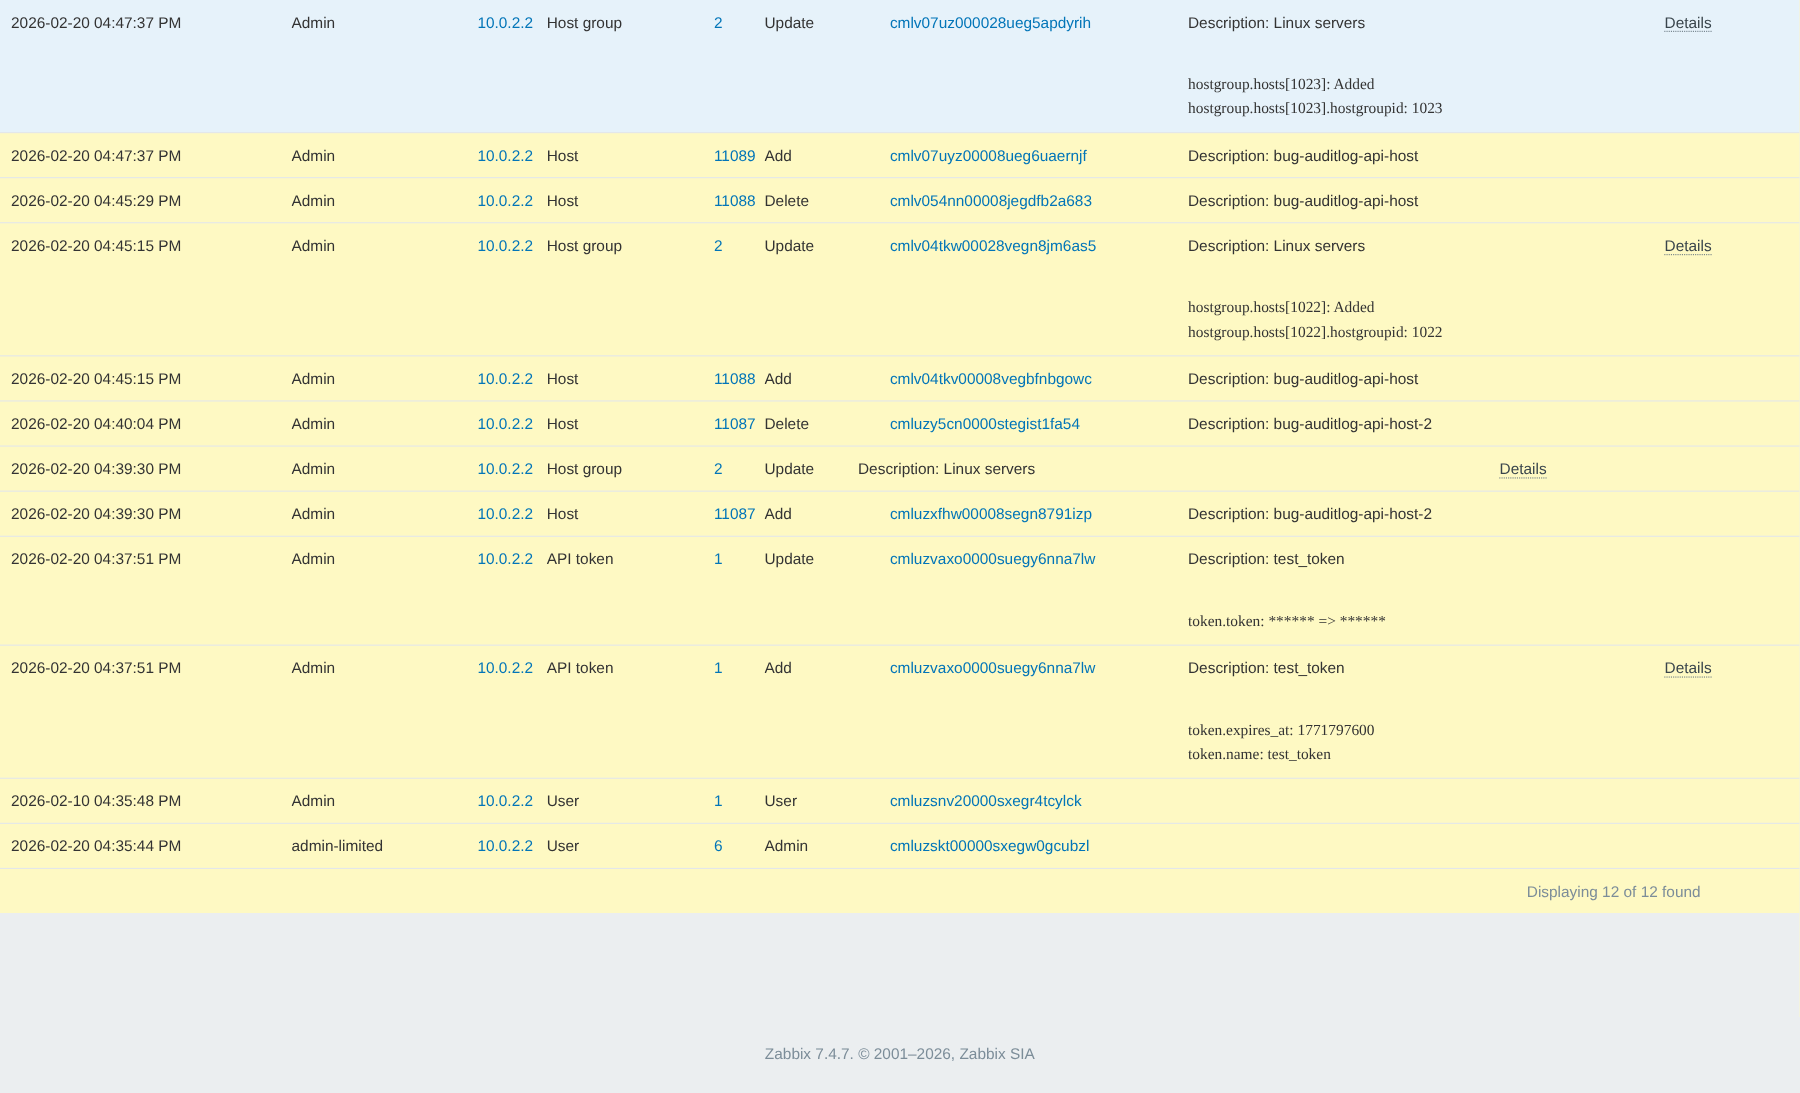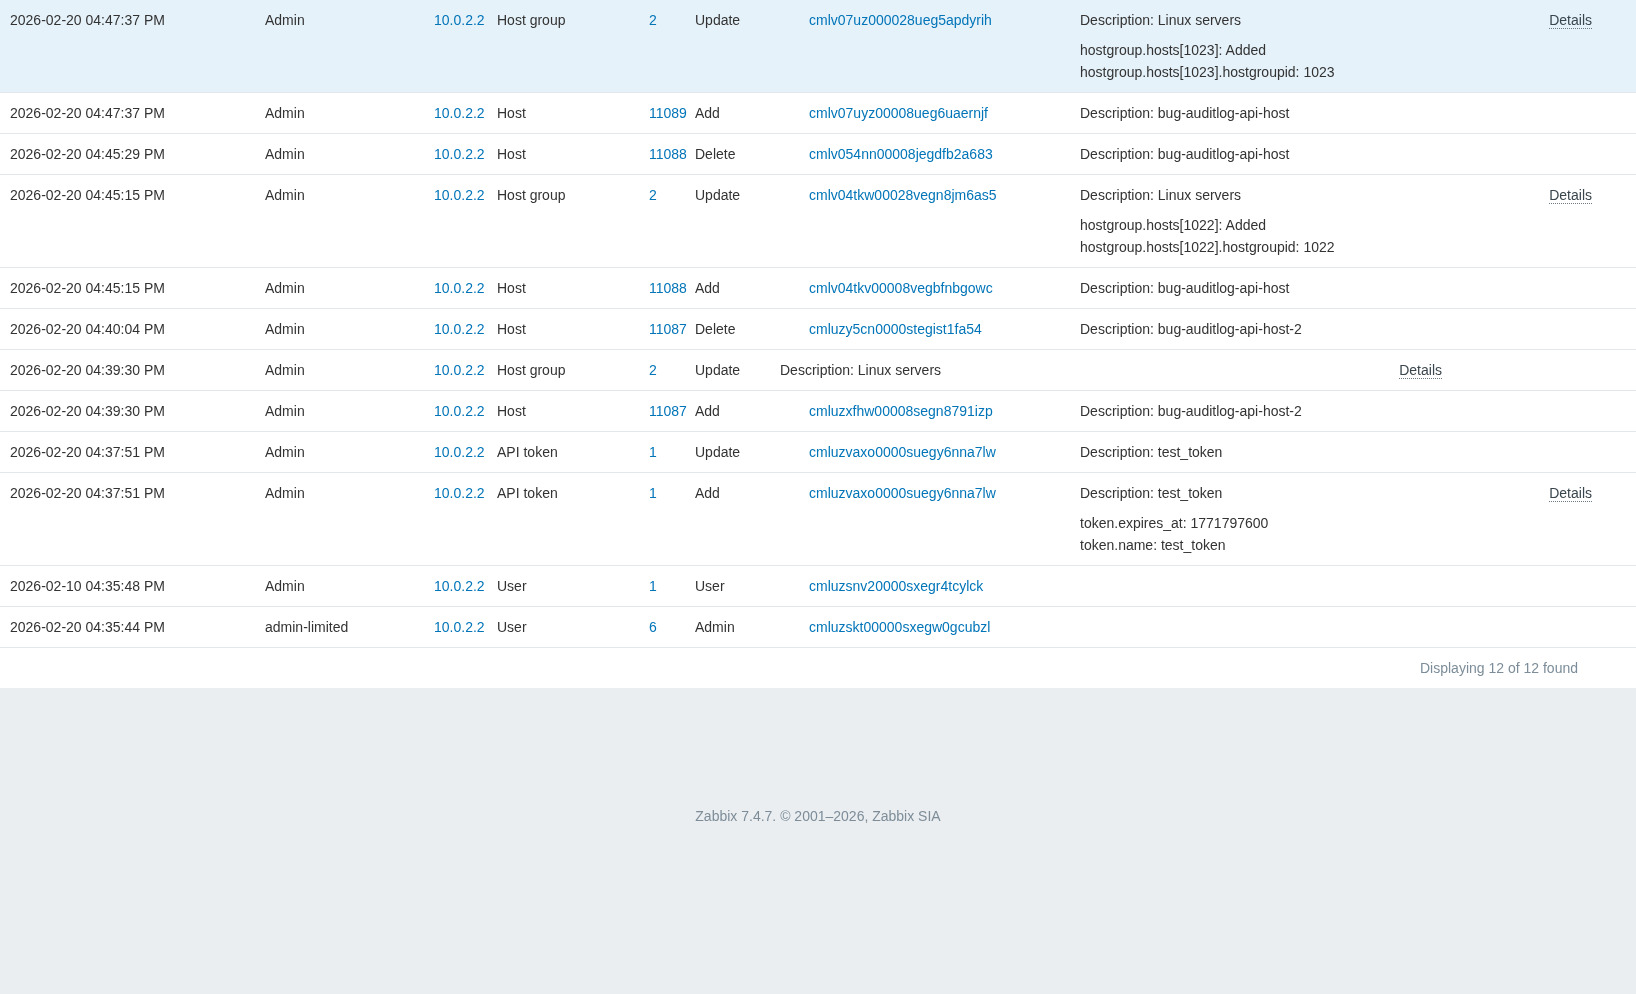--- a/index.html
+++ b/index.html
@@ -13,21 +13,21 @@
   *{box-sizing:border-box;margin:0;padding:0;}
   html,body{width:1636px;}
   body{
     background:var(--bg);
     font-family:"Liberation Sans", sans-serif;
     font-size:14px;
     color:var(--text);
     -webkit-font-smoothing:antialiased;
   }
   .table-wrap{
-    background:#ffffff;
+    background:#fef9c3;
     width:100%;
   }
   .row{
     display:grid;
     grid-template-columns:255px 140px 92px 123px 75px 85px 300px 1fr 150px;
     padding:0 0 0 10px;
     border-bottom:1px solid var(--border);
     line-height:22px;
   }
   .row.highlighted{ background:var(--highlight); }
@@ -37,36 +37,37 @@
     white-space:nowrap;
   }
   .cell.details{ white-space:normal; }
   a.link{
     color:var(--link);
     text-decoration:none;
     cursor:pointer;
     margin-left:29px;
   }
   .changes{
-    margin-top:8px;
+    margin-top:36px;
     white-space:pre-line;
+    font-family:Liberation Serif, serif;
   }
   .details-link-cell{
     text-align:right;
-    padding-right:44px;
+    padding-right:80px;
   }
   a.details-link{
     color:#39454c;
     text-decoration:none;
     border-bottom:1px dotted #6b7a83;
     cursor:pointer;
   }
   .table-footer{
     text-align:right;
-    padding:12px 58px 12px 10px;
+    padding:12px 90px 12px 10px;
     color:var(--muted);
   }
   .page-footer{
     text-align:center;
     padding-top:120px;
     padding-bottom:40px;
   }
   .page-footer a{
     color:var(--muted);
     text-decoration:none;
@@ -217,20 +218,21 @@
   <div class="row">
     <div class="cell">2026-02-20 04:37:51 PM</div>
     <div class="cell">Admin</div>
     <div class="cell"><a class="link">10.0.2.2</a></div>
     <div class="cell">API token</div>
     <div class="cell"><a class="link">1</a></div>
     <div class="cell">Update</div>
     <div class="cell"><a class="link">cmluzvaxo0000suegy6nna7lw</a></div>
     <div class="cell details">
       <div>Description: test_token</div>
+      <div class="changes">token.token: ****** =&gt; ******</div>
     </div>
     <div class="cell details-link-cell">
       
     </div>
   </div>
 
   <div class="row">
     <div class="cell">2026-02-20 04:37:51 PM</div>
     <div class="cell">Admin</div>
     <div class="cell"><a class="link">10.0.2.2</a></div>

